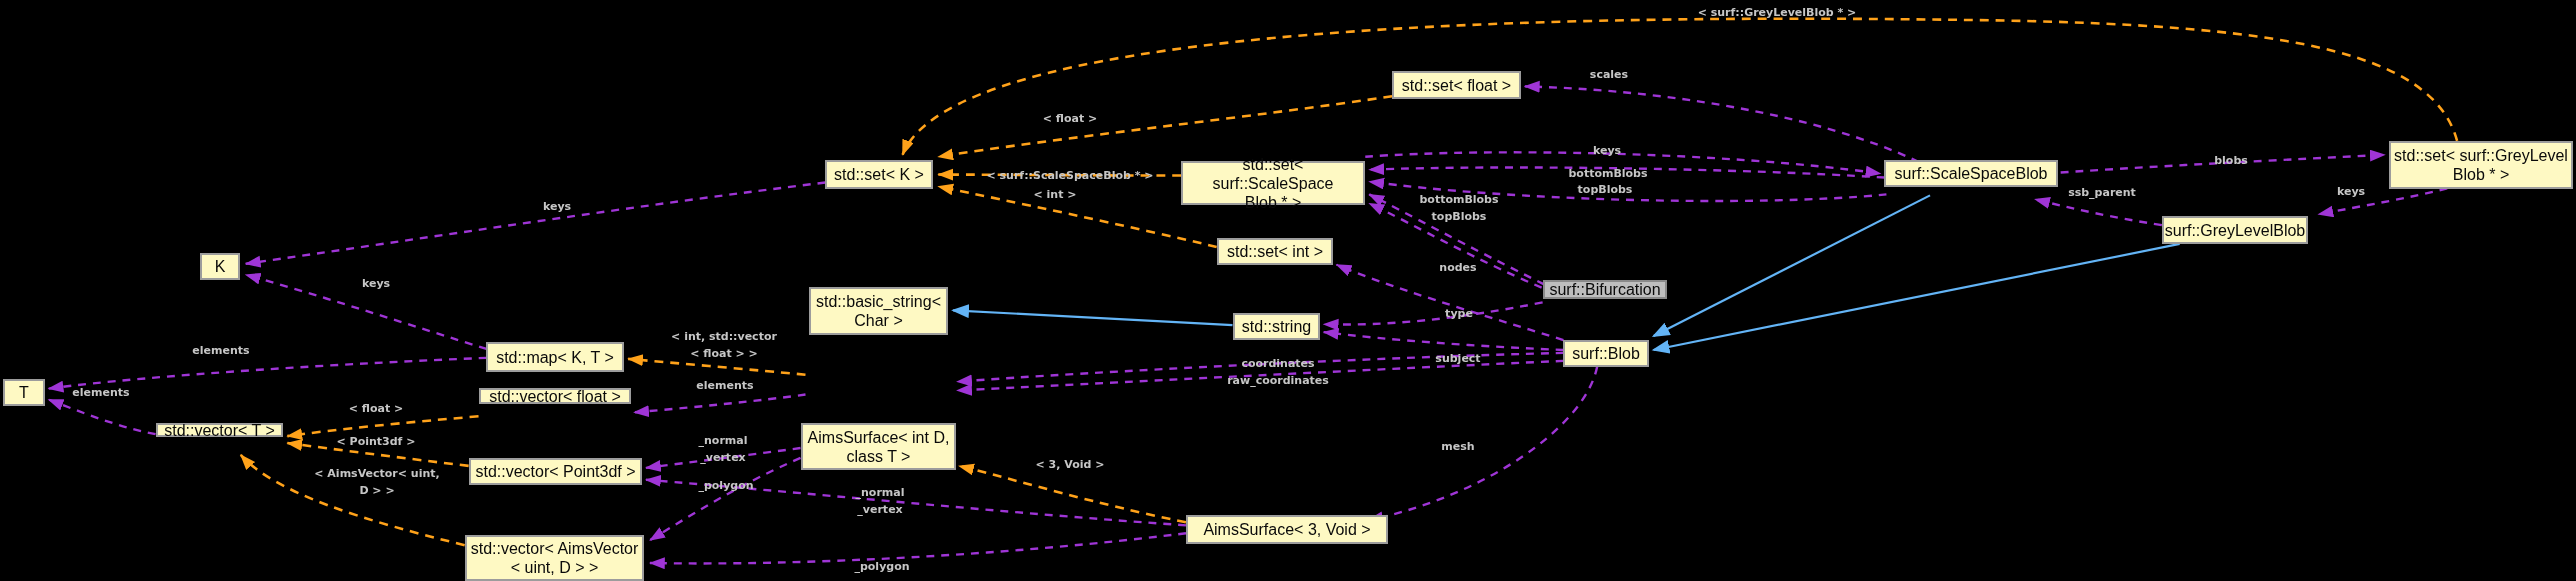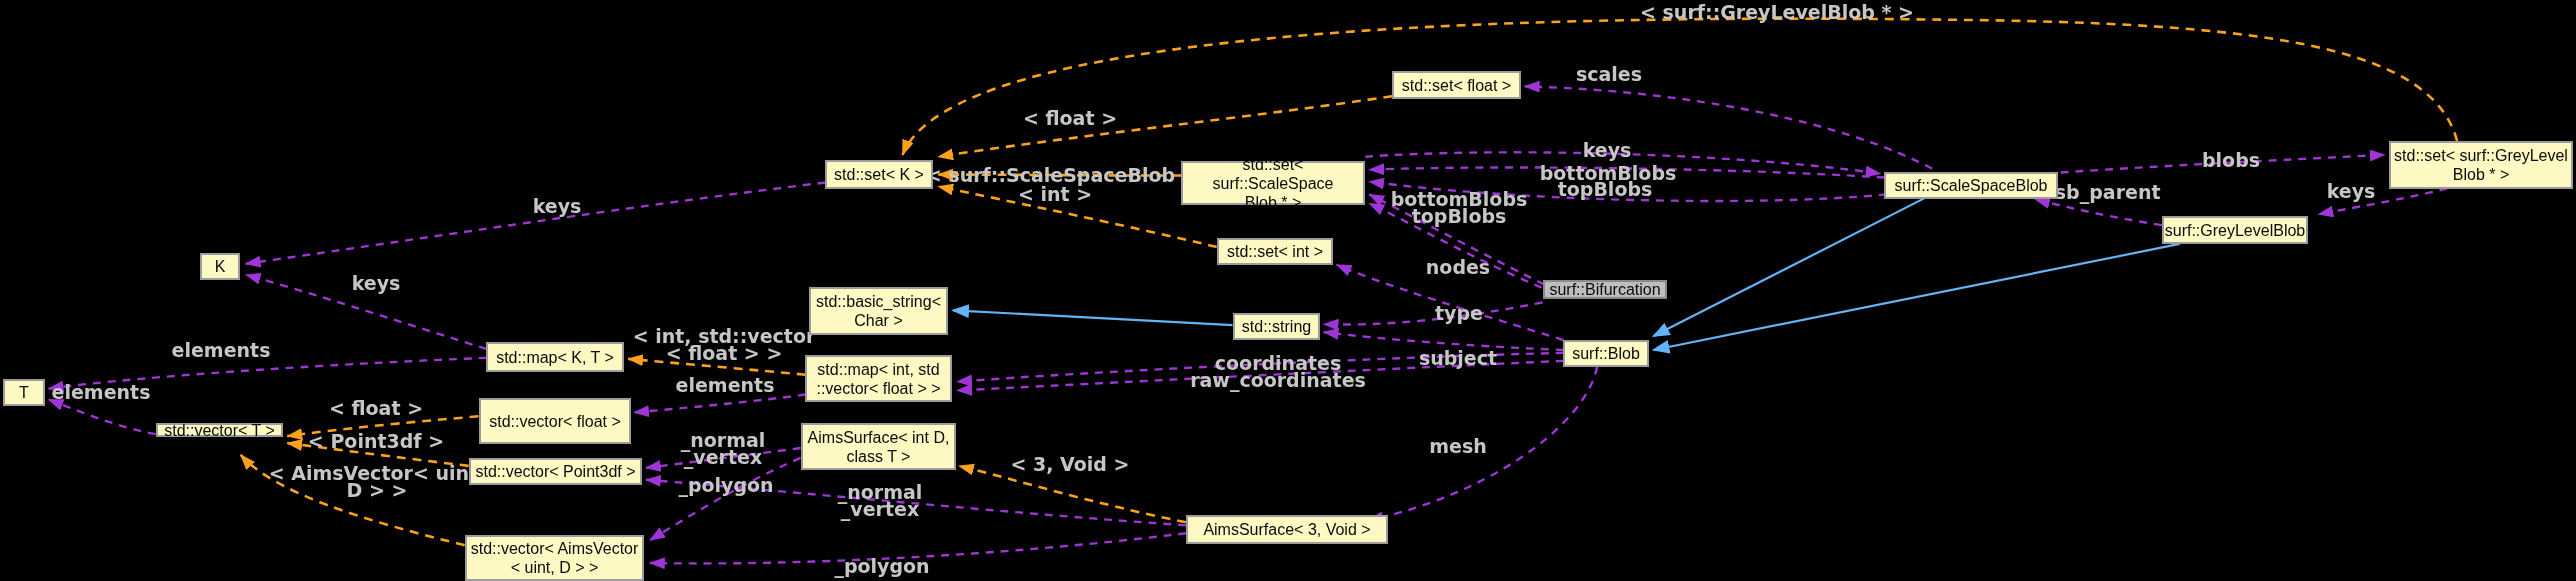--- a/index.html
+++ b/index.html
@@ -10,21 +10,21 @@
   #edges{position:absolute;left:0;top:0;z-index:1;}
   .node{
     position:absolute;z-index:3;box-sizing:border-box;
     display:flex;align-items:center;justify-content:center;text-align:center;
     background:#fef9c3;border:2px solid #9c9c9c;color:#0a0a0a;
     font-size:16px;line-height:19px;white-space:pre-line;
   }
   .node.current{background:#bebebe;border-color:#8a8a8a;}
   .edge-label{
     position:absolute;z-index:2;transform:translate(-50%,-50%);
-    color:#c6c6c6;font-weight:bold;font-size:19px;line-height:17.3px;
+    color:#c6c6c6;font-weight:bold;font-size:11px;line-height:17.3px;
     text-align:center;white-space:pre-line;
     font-family:"DejaVu Sans",sans-serif;
   }
   .ep{fill:none;stroke:#9f35d6;stroke-width:2.4;stroke-dasharray:8 7;}
   .eo{fill:none;stroke:#ffa21a;stroke-width:2.6;stroke-dasharray:9 7;}
   .eb{fill:none;stroke:#63b4f6;stroke-width:2.2;}
 </style>
 </head>
 <body>
 
@@ -83,33 +83,31 @@
     <path class="eb" marker-end="url(#ab)" d="M2200,246 L1669,353"></path>
   </svg>
 
   <div class="node" style="left:1392px;top:71px;width:129px;height:28px">std::set&lt; float &gt;</div>
   <div class="node" style="left:825px;top:160px;width:108px;height:29px">std::set&lt; K &gt;</div>
   <div class="node" style="left:1181px;top:161px;width:184px;height:44px">std::set&lt; surf::ScaleSpace
 Blob * &gt;</div>
   <div class="node" style="left:1217px;top:238px;width:116px;height:27px">std::set&lt; int &gt;</div>
   <div class="node" style="left:2389px;top:141px;width:184px;height:48px">std::set&lt; surf::GreyLevel
 Blob * &gt;</div>
-  <div class="node" style="left:1884px;top:172px;width:174px;height:27px">surf::ScaleSpaceBlob</div>
+  <div class="node" style="left:1884px;top:160px;width:174px;height:27px">surf::ScaleSpaceBlob</div>
   <div class="node" style="left:2162px;top:216px;width:146px;height:28px">surf::GreyLevelBlob</div>
   <div class="node current" style="left:1543px;top:280px;width:124px;height:19px">surf::Bifurcation</div>
   <div class="node" style="left:1563px;top:340px;width:86px;height:27px">surf::Blob</div>
   <div class="node" style="left:809px;top:287px;width:139px;height:48px">std::basic_string&lt;
 Char &gt;</div>
   <div class="node" style="left:1233px;top:313px;width:87px;height:27px">std::string</div>
   <div class="node" style="left:200px;top:253px;width:40px;height:27px">K</div>
   <div class="node" style="left:3px;top:379px;width:42px;height:27px">T</div>
   <div class="node" style="left:486px;top:342px;width:138px;height:30px">std::map&lt; K, T &gt;</div>
-  <div class="node" style="left:805px;top:355px;width:147px;height:47px">std::map&lt; int, std
-::vector&lt; float &gt; &gt;</div>
-  <div class="node" style="left:479px;top:398px;width:152px;height:46px">std::vector&lt; float &gt;</div>
+  <div class="node" style="left:479px;top:388px;width:152px;height:16px">std::vector&lt; float &gt;</div>
   <div class="node" style="left:156px;top:423px;width:127px;height:14px">std::vector&lt; T &gt;</div>
   <div class="node" style="left:469px;top:458px;width:173px;height:27px">std::vector&lt; Point3df &gt;</div>
   <div class="node" style="left:465px;top:535px;width:179px;height:46px">std::vector&lt; AimsVector
 &lt; uint, D &gt; &gt;</div>
   <div class="node" style="left:801px;top:423px;width:155px;height:47px">AimsSurface&lt; int D,
 class T &gt;</div>
   <div class="node" style="left:1186px;top:515px;width:202px;height:29px">AimsSurface&lt; 3, Void &gt;</div>
 
   <div class="edge-label" style="left:1777px;top:13px">&lt; surf::GreyLevelBlob * &gt;</div>
   <div class="edge-label" style="left:1609px;top:75px">scales</div>

